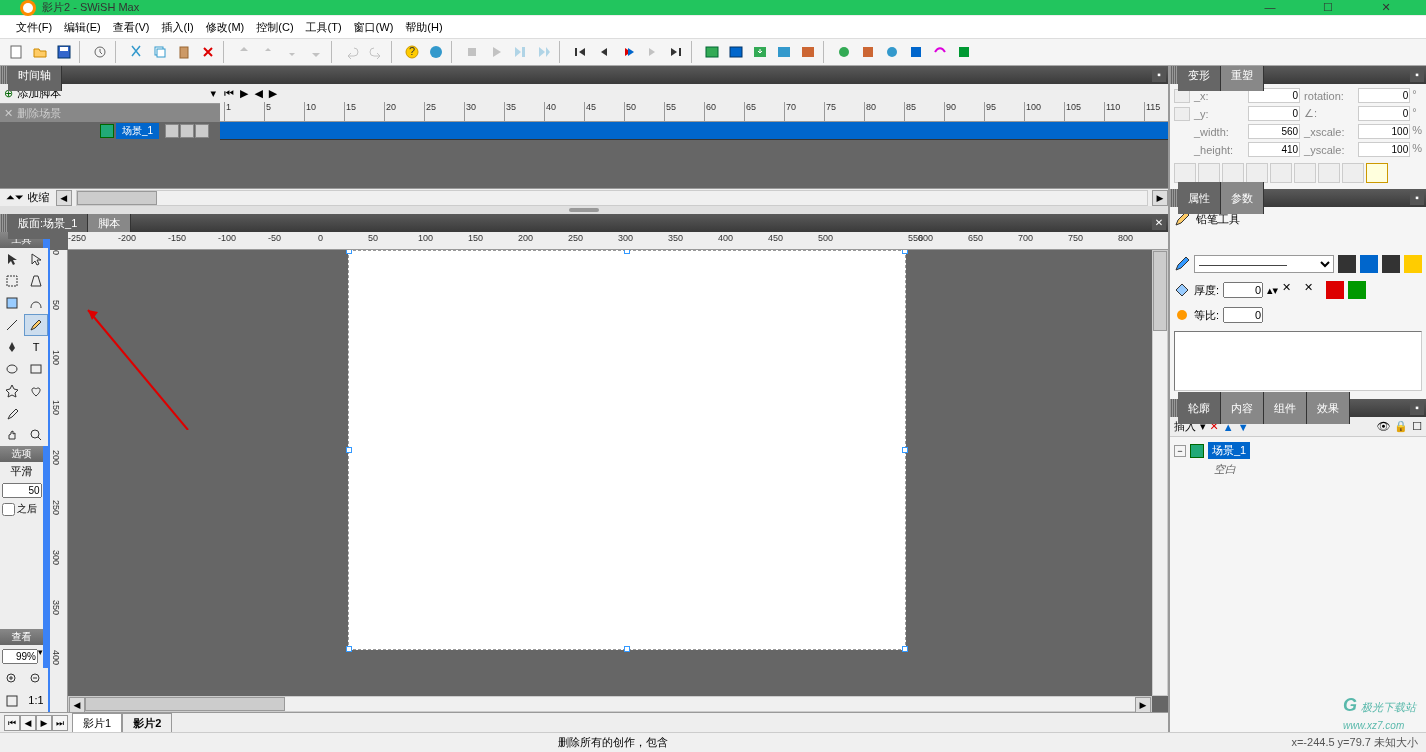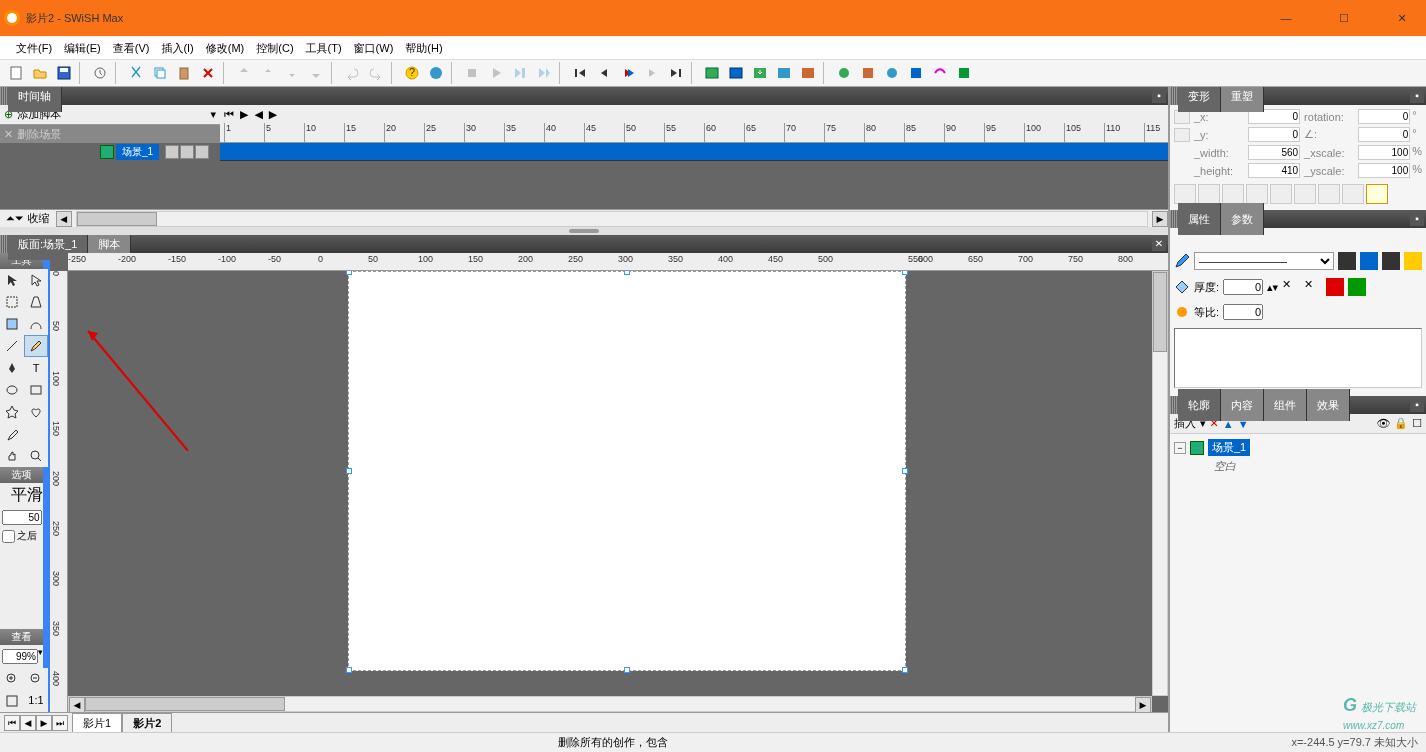--- a/index.html
+++ b/index.html
@@ -1,17 +1,17 @@
 <!DOCTYPE html>
 <html><head>
 <meta charset="utf-8">
 <style>
 *{box-sizing:border-box;margin:0;padding:0;font-family:"Microsoft YaHei",SimSun,sans-serif;font-size:11px;user-select:none}
 body{background:#fff;width:1426px;height:752px;overflow:hidden;display:flex;flex-direction:column}
-.titlebar{height:37px;display:flex;align-items:center;padding:0 4px;background:#f97316;border-bottom:1px solid #eee}
+.titlebar{height:16px;display:flex;align-items:center;padding:0 20px;background:#22c55e;border-bottom:1px solid #eee}
 .titlebar .logo{width:16px;height:16px;background:#ff8c00;border-radius:50%;margin-right:6px;position:relative}
 .titlebar .logo::after{content:"";position:absolute;inset:3px;background:#fff;border-radius:50%}
 .titlebar .title{color:#333}
 .winbtns{margin-left:auto;display:flex;gap:18px;color:#333}
 .winbtns span{width:40px;text-align:center;cursor:pointer}
 .menubar{height:22px;display:flex;align-items:center;padding:0 10px;background:#fff}
 .menubar span{padding:2px 6px;cursor:pointer}
 .toolbar{height:28px;display:flex;align-items:center;background:#f5f5f5;border-top:1px solid #ddd;border-bottom:1px solid #aaa;padding:0 4px}
 .tbtn{width:22px;height:22px;margin:0 1px;display:flex;align-items:center;justify-content:center;cursor:pointer;border:1px solid transparent}
 .tbtn.disabled{opacity:.35;cursor:default}
@@ -48,21 +48,21 @@
 .splitter-h{height:8px;background:#e0e0e0;position:relative;cursor:ns-resize}
 .splitter-h::after{content:"";position:absolute;left:50%;top:2px;width:30px;height:4px;background:#999;transform:translateX(-50%);border-radius:2px}
 .layout-panel{flex:1;display:flex;flex-direction:column;overflow:hidden}
 .layout-header{height:18px}
 .layout-body{flex:1;display:flex;overflow:hidden}
 .tools-col{width:50px;background:#eee;display:flex;flex-direction:column;border-right:7px solid #3b82f6}
 .tools-hdr{height:16px;background:linear-gradient(#888,#666);color:#fff;text-align:center;font-size:10px;line-height:16px}
 .tool-grid{display:grid;grid-template-columns:1fr 1fr;gap:0}
 .tool{width:24px;height:22px;display:flex;align-items:center;justify-content:center;border:1px solid #eee;cursor:pointer;background:#eee}
 .tool.selected{background:#cde;border:1px solid #69c}
-.opt-label{font-size:16px;text-align:right;padding:2px 0}
+.opt-label{font-size:11px;text-align:center;padding:2px 0}
 .opt-input{width:40px;margin:2px auto;display:block;text-align:right;font-size:10px}
 .canvas-area{flex:1;position:relative;background:#666;overflow:hidden}
 .ruler-h{position:absolute;top:0;left:18px;right:0;height:18px;background:#eee;border-bottom:1px solid #999;white-space:nowrap;overflow:hidden}
 .ruler-h .rt{position:absolute;font-size:9px;top:1px;color:#333}
 .ruler-v{position:absolute;top:18px;left:0;width:18px;bottom:0;background:#eee;border-right:1px solid #999}
 .ruler-v .rt{position:absolute;font-size:9px;left:1px;color:#333;transform-origin:0 0;writing-mode:vertical-lr}
 .canvas-stage{position:absolute;top:18px;left:18px;right:16px;bottom:16px;background:#666;overflow:hidden}
 .canvas-white{position:absolute;top:0;left:280px;width:558px;height:400px;background:#fff;border:1px dashed #999}
 .handle{position:absolute;width:6px;height:6px;background:#fff;border:1px solid #39f}
 .arrow-annotation{position:absolute;top:50px;left:10px;width:120px;height:130px;pointer-events:none}
@@ -686,20 +686,26 @@
       <div class="b"></div>
       <div class="b active"></div>
     </div>
 
     <div class="panel-header" style="margin-top:4px">
       <div class="panel-grip"></div>
       <div class="panel-tab active">属性</div>
       <div class="panel-tab">参数</div>
       <div class="panel-close">▪</div>
     </div>
+    <div class="prop-tool">
+      <svg width="16" height="16">
+          <path d="M2 14l2-5 8-8 3 3-8 8-5 2z" fill="#fc6" stroke="#333"></path>
+        </svg>
+      <span>铅笔工具</span>
+    </div>
     <div style="height:20px"></div>
     <div class="stroke-row">
       <svg width="16" height="16">
           <path d="M2 14l2-5 8-8 3 3-8 8-5 2z" fill="#39f" stroke="#333"></path>
         </svg>
       <select class="stroke-select"><option>————————</option></select>
       <div class="b" style="width:18px;height:18px;background:#333"></div>
       <div class="b" style="width:18px;height:18px;background:#06c"></div>
       <div class="b" style="width:18px;height:18px;background:#333"></div>
       <div class="b" style="width:18px;height:18px;background:#fc0"></div>

